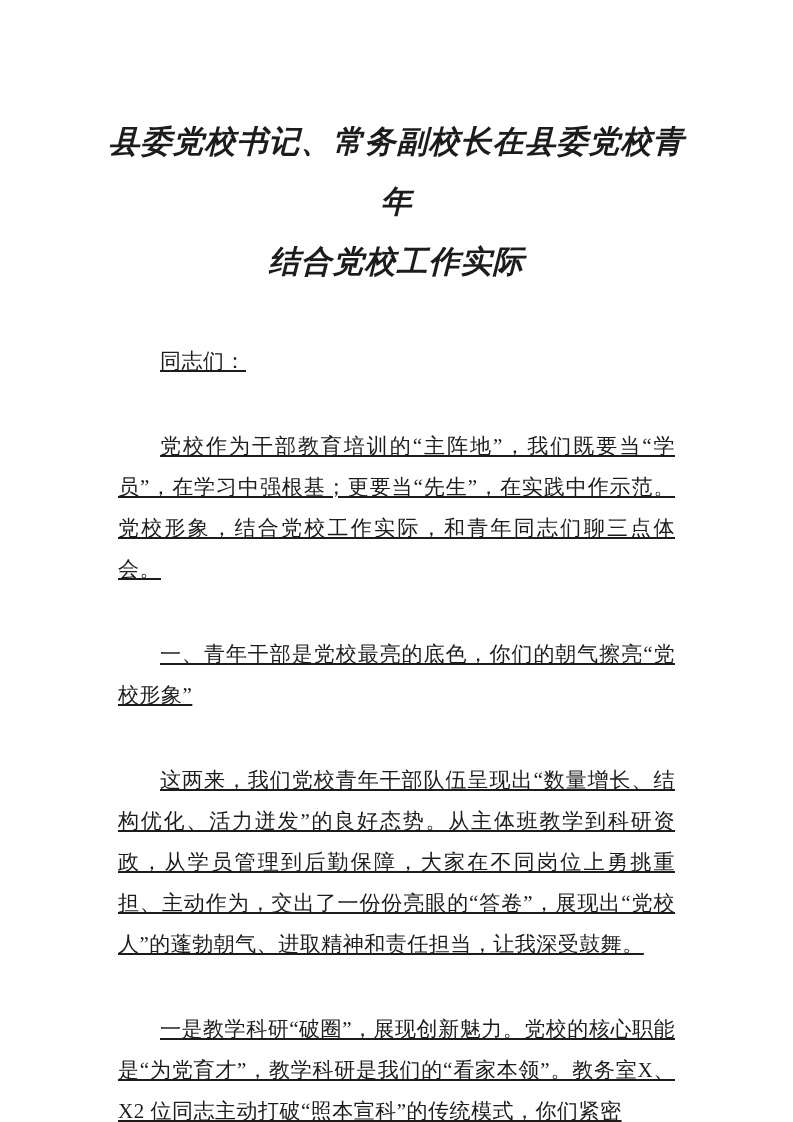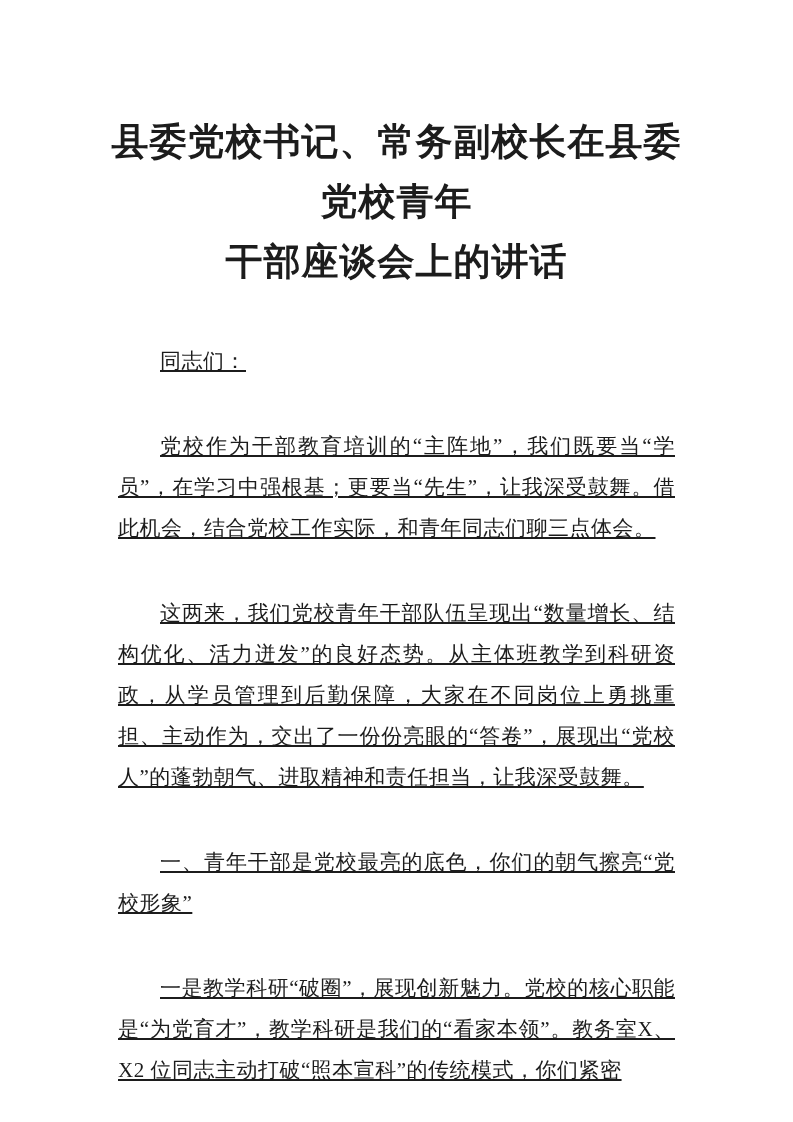--- a/index.html
+++ b/index.html
@@ -16,25 +16,26 @@
   }
   .page {
     box-sizing: border-box;
     width: 793px;
     height: 1122px;
     padding: 112px 118px 0 118px;
     background: #ffffff;
   }
   .doc-title {
     margin: 0 -24px 49px -24px;
-    font-size: 37px;
+    font-size: 31px;
     font-weight: bold;
     line-height: 60px;
     text-align: center;
     letter-spacing: 1px;
+    font-style: italic;
   }
   .doc-title .title-line {
     display: block;
   }
   .para {
     margin: 44px 0 0 0;
     font-size: 21px;
     line-height: 41px;
     text-align: justify;
     text-indent: 2em;
@@ -45,26 +46,26 @@
     margin-top: 0;
   }
 </style>
 </head>
 <body>
 
 <div class="page">
 
   <h1 class="doc-title">
     <span class="title-line">县委党校书记、常务副校长在县委党校青年</span>
-    <span class="title-line">干部座谈会上的讲话</span>
+    <span class="title-line">结合党校工作实际</span>
   </h1>
 
   <p class="para">同志们：</p>
 
-  <p class="para">党校作为干部教育培训的“主阵地”，我们既要当“学员”，在学习中强根基；更要当“先生”，让我深受鼓舞。借此机会，结合党校工作实际，和青年同志们聊三点体会。</p>
+  <p class="para">党校作为干部教育培训的“主阵地”，我们既要当“学员”，在学习中强根基；更要当“先生”，在实践中作示范。党校形象，结合党校工作实际，和青年同志们聊三点体会。</p>
+
+  <p class="para">一、青年干部是党校最亮的底色，你们的朝气擦亮“党校形象”</p>
 
   <p class="para">这两来，我们党校青年干部队伍呈现出“数量增长、结构优化、活力迸发”的良好态势。从主体班教学到科研资政，从学员管理到后勤保障，大家在不同岗位上勇挑重担、主动作为，交出了一份份亮眼的“答卷”，展现出“党校人”的蓬勃朝气、进取精神和责任担当，让我深受鼓舞。</p>
-
-  <p class="para">一、青年干部是党校最亮的底色，你们的朝气擦亮“党校形象”</p>
 
   <p class="para">一是教学科研“破圈”，展现创新魅力。党校的核心职能是“为党育才”，教学科研是我们的“看家本领”。教务室X、X2 位同志主动打破“照本宣科”的传统模式，你们紧密</p>
 
 </div>
 
 </body></html>

